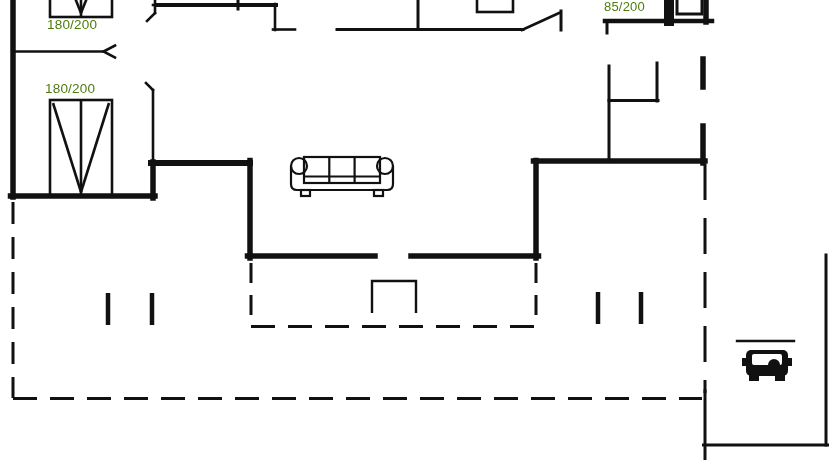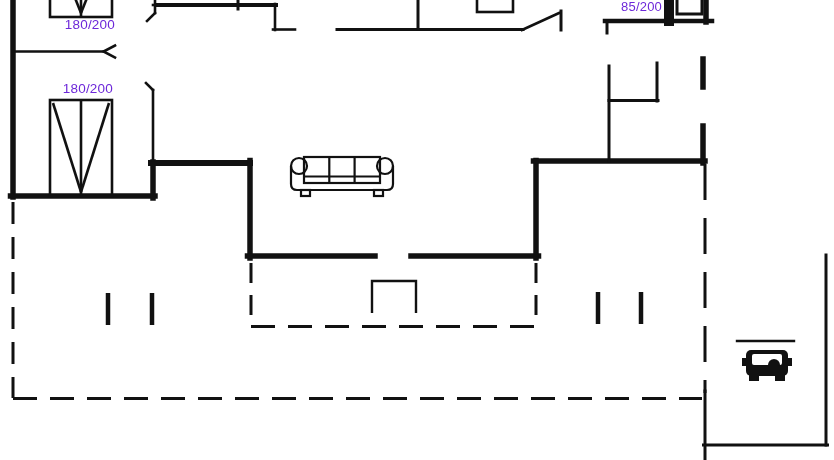--- a/index.html
+++ b/index.html
@@ -8,22 +8,22 @@
     width:834px;height:460px;
     background:#ffffff;
     overflow:hidden;
     font-family:"Liberation Sans", sans-serif;
   }
   #plan svg{position:absolute;left:0;top:0;}
   .dim-label{
     position:absolute;
     font-size:13.5px;
     line-height:14px;
-    color:#6d28d9;
-    text-align:right;
+    color:#4d7c0f;
+    text-align:left;
     white-space:nowrap;
     letter-spacing:0.2px;
   }
   .lbl-bed1{left:47px;top:18px;width:68px;}
   .lbl-bed2{left:45px;top:82px;width:68px;}
   .lbl-bed3{left:604px;top:0px;width:58px;font-size:13px;}
 </style>
 </head>
 <body>
 

